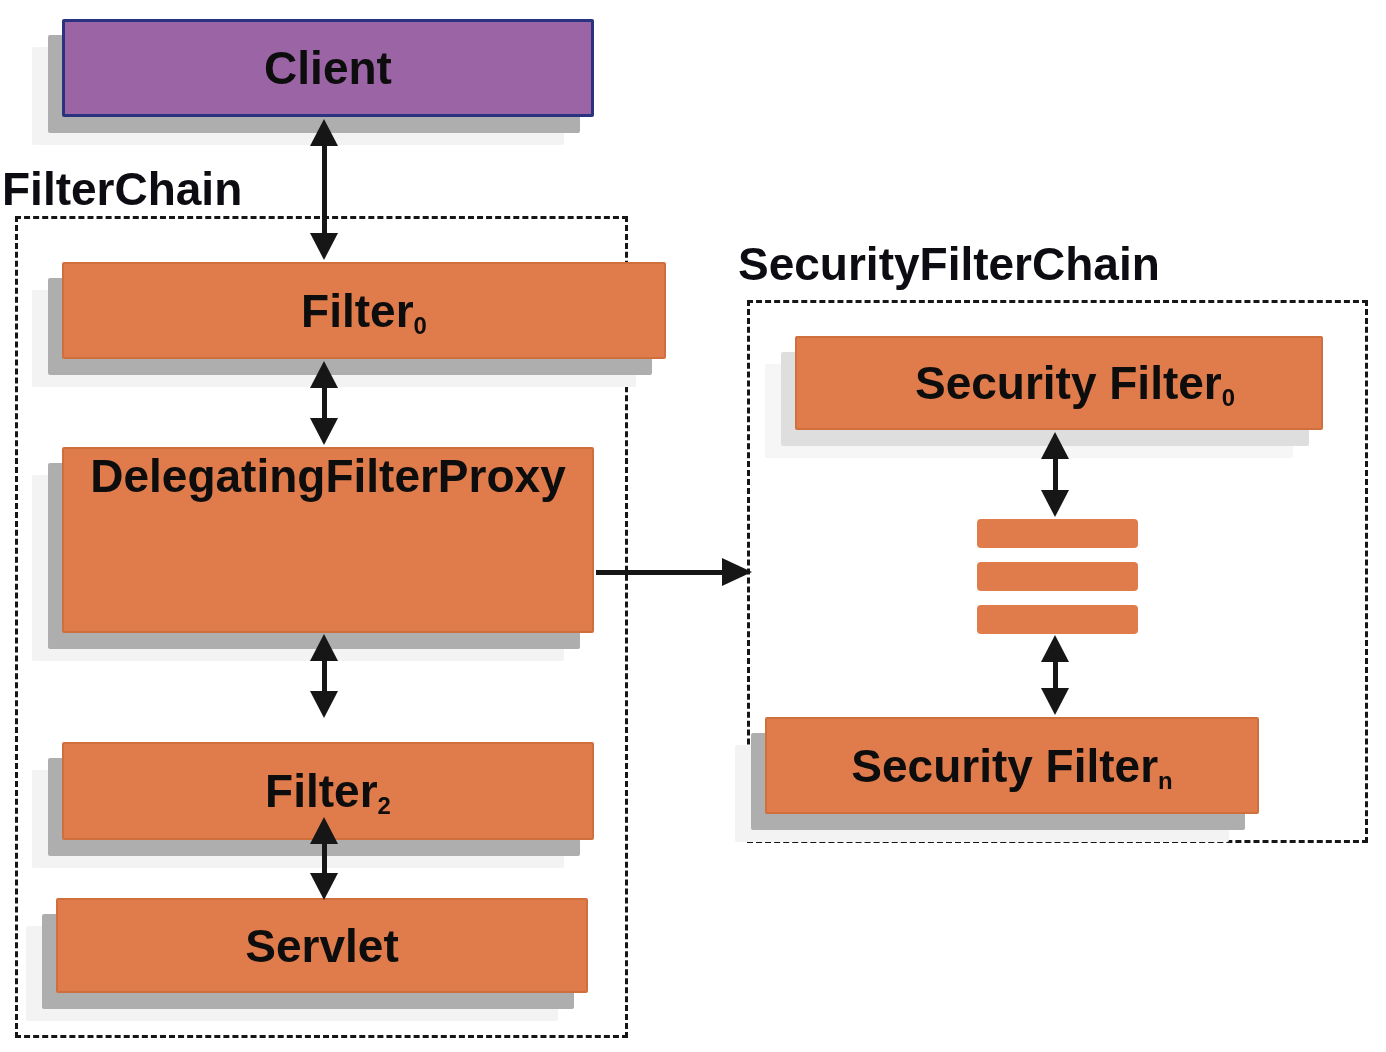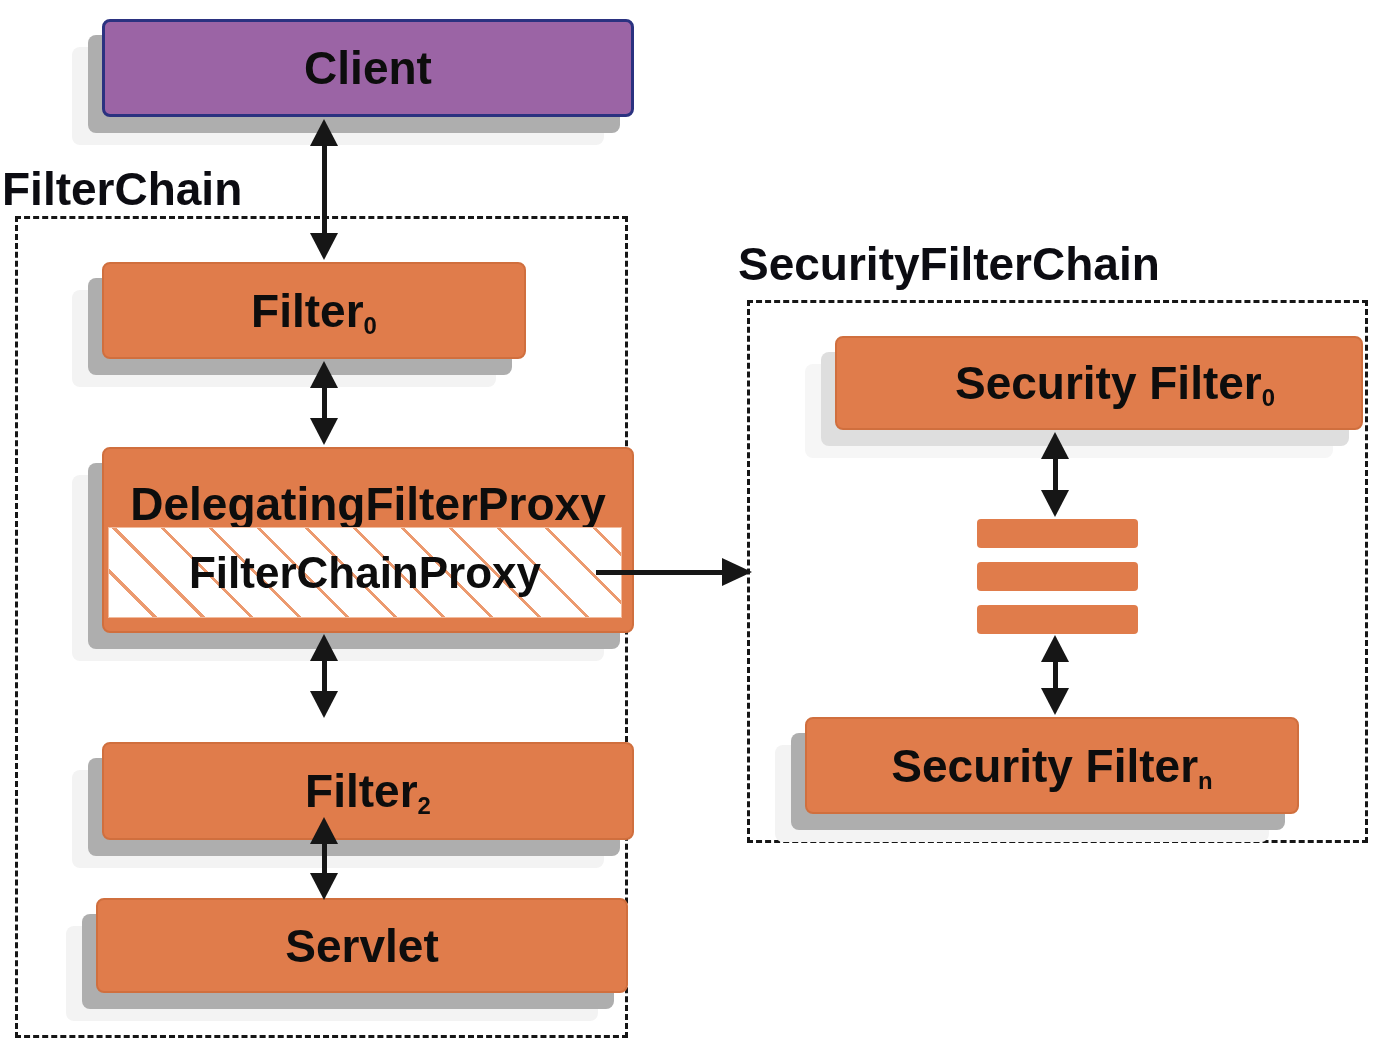--- a/index.html
+++ b/index.html
@@ -35,23 +35,22 @@
   
   .box {
     position: absolute;
     display: flex;
     align-items: center;
     justify-content: center;
     font-size: 46px;
     font-weight: 700;
     color: #0d0d0d;
     white-space: nowrap;
-    border-radius: 8px;
+    border-radius: 2px;
     box-shadow: -14px 16px 0 #aeaeae, -30px 28px 0 #f3f3f3;
-    margin-left: 40px;
   }
   .box.orange {
     background: #e07c4b;
     border: 2px solid #d06f3e;
   }
   .box.purple {
     background: #9b64a5;
     border: 3px solid #2b3280;
   }
   .box.light-shadow {
@@ -64,21 +63,21 @@
     line-height: 0;
     position: relative;
     top: 0.30em;
     vertical-align: baseline;
   }
 
   
   .box.dfp {
     align-items: flex-start;
     justify-content: center;
-    padding-top: 28px;
+    padding-top: 0;
   }
   .inner-hatched {
     position: absolute;
     left: 4px;
     right: 10px;
     top: 78px;
     bottom: 13px;
     background:
       repeating-linear-gradient(45deg,
         rgba(255,255,255,0) 0px,
@@ -158,29 +157,26 @@
   <div class="dashed-box" style="left:15px; top:216px; width:613px; height:822px;"></div>
   <div class="dashed-box" style="left:747px; top:300px; width:621px; height:543px;"></div>
 
   <div class="group-label" style="left:738px; top:241px;">SecurityFilterChain</div>
   <div class="group-label" style="left:2px; top:166px;">FilterChain</div>
 
   <div class="box purple" style="left:62px; top:19px; width:532px; height:98px;">
     <span>Client</span>
   </div>
 
-  <div class="box orange" style="left:62px; top:262px; width:424px; height:97px;">
+  <div class="box orange" style="left:62px; top:262px; width:604px; height:97px;">
     <span><span>Filter</span><sub>0</sub></span>
   </div>
 
   <div class="box orange dfp" style="left:62px; top:447px; width:532px; height:186px;">
     <span>DelegatingFilterProxy</span>
-    <div class="inner-hatched">
-      <span>FilterChainProxy</span>
-    </div>
   </div>
 
   <div class="box orange" style="left:62px; top:742px; width:532px; height:98px;">
     <span><span>Filter</span><sub>2</sub></span>
   </div>
 
   <div class="box orange" style="left:56px; top:898px; width:532px; height:95px;">
     <span>Servlet</span>
   </div>
 

